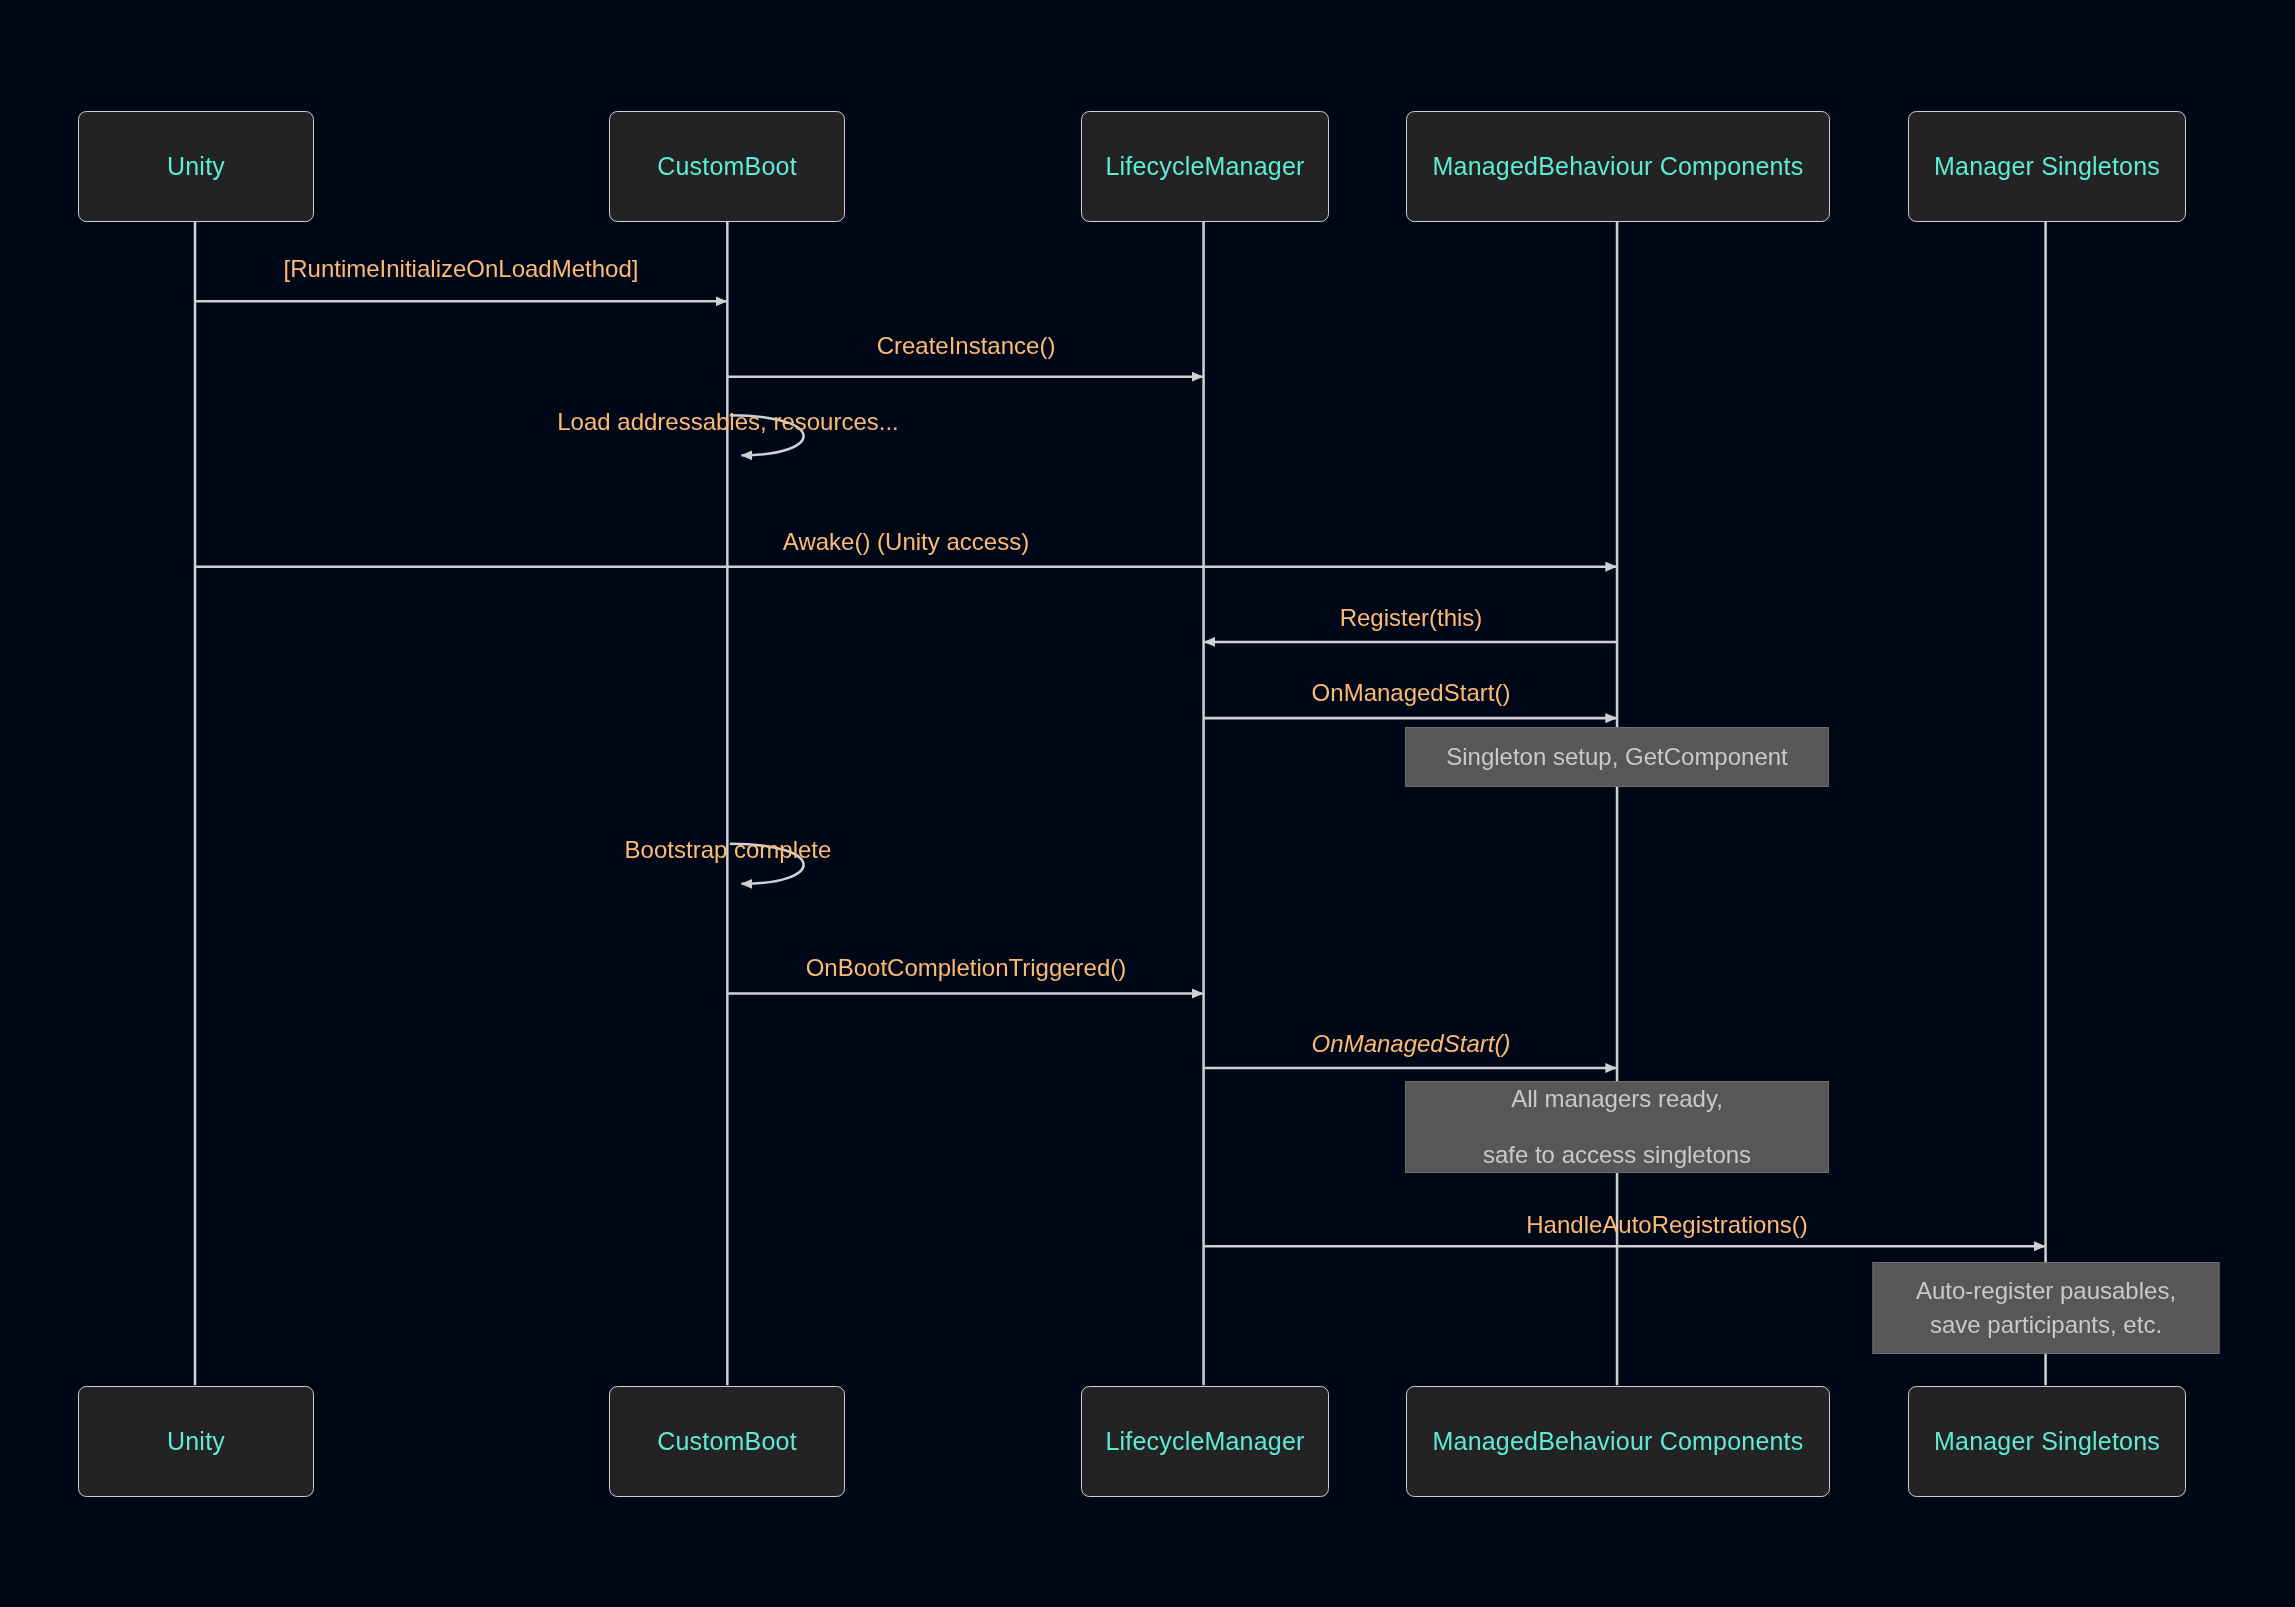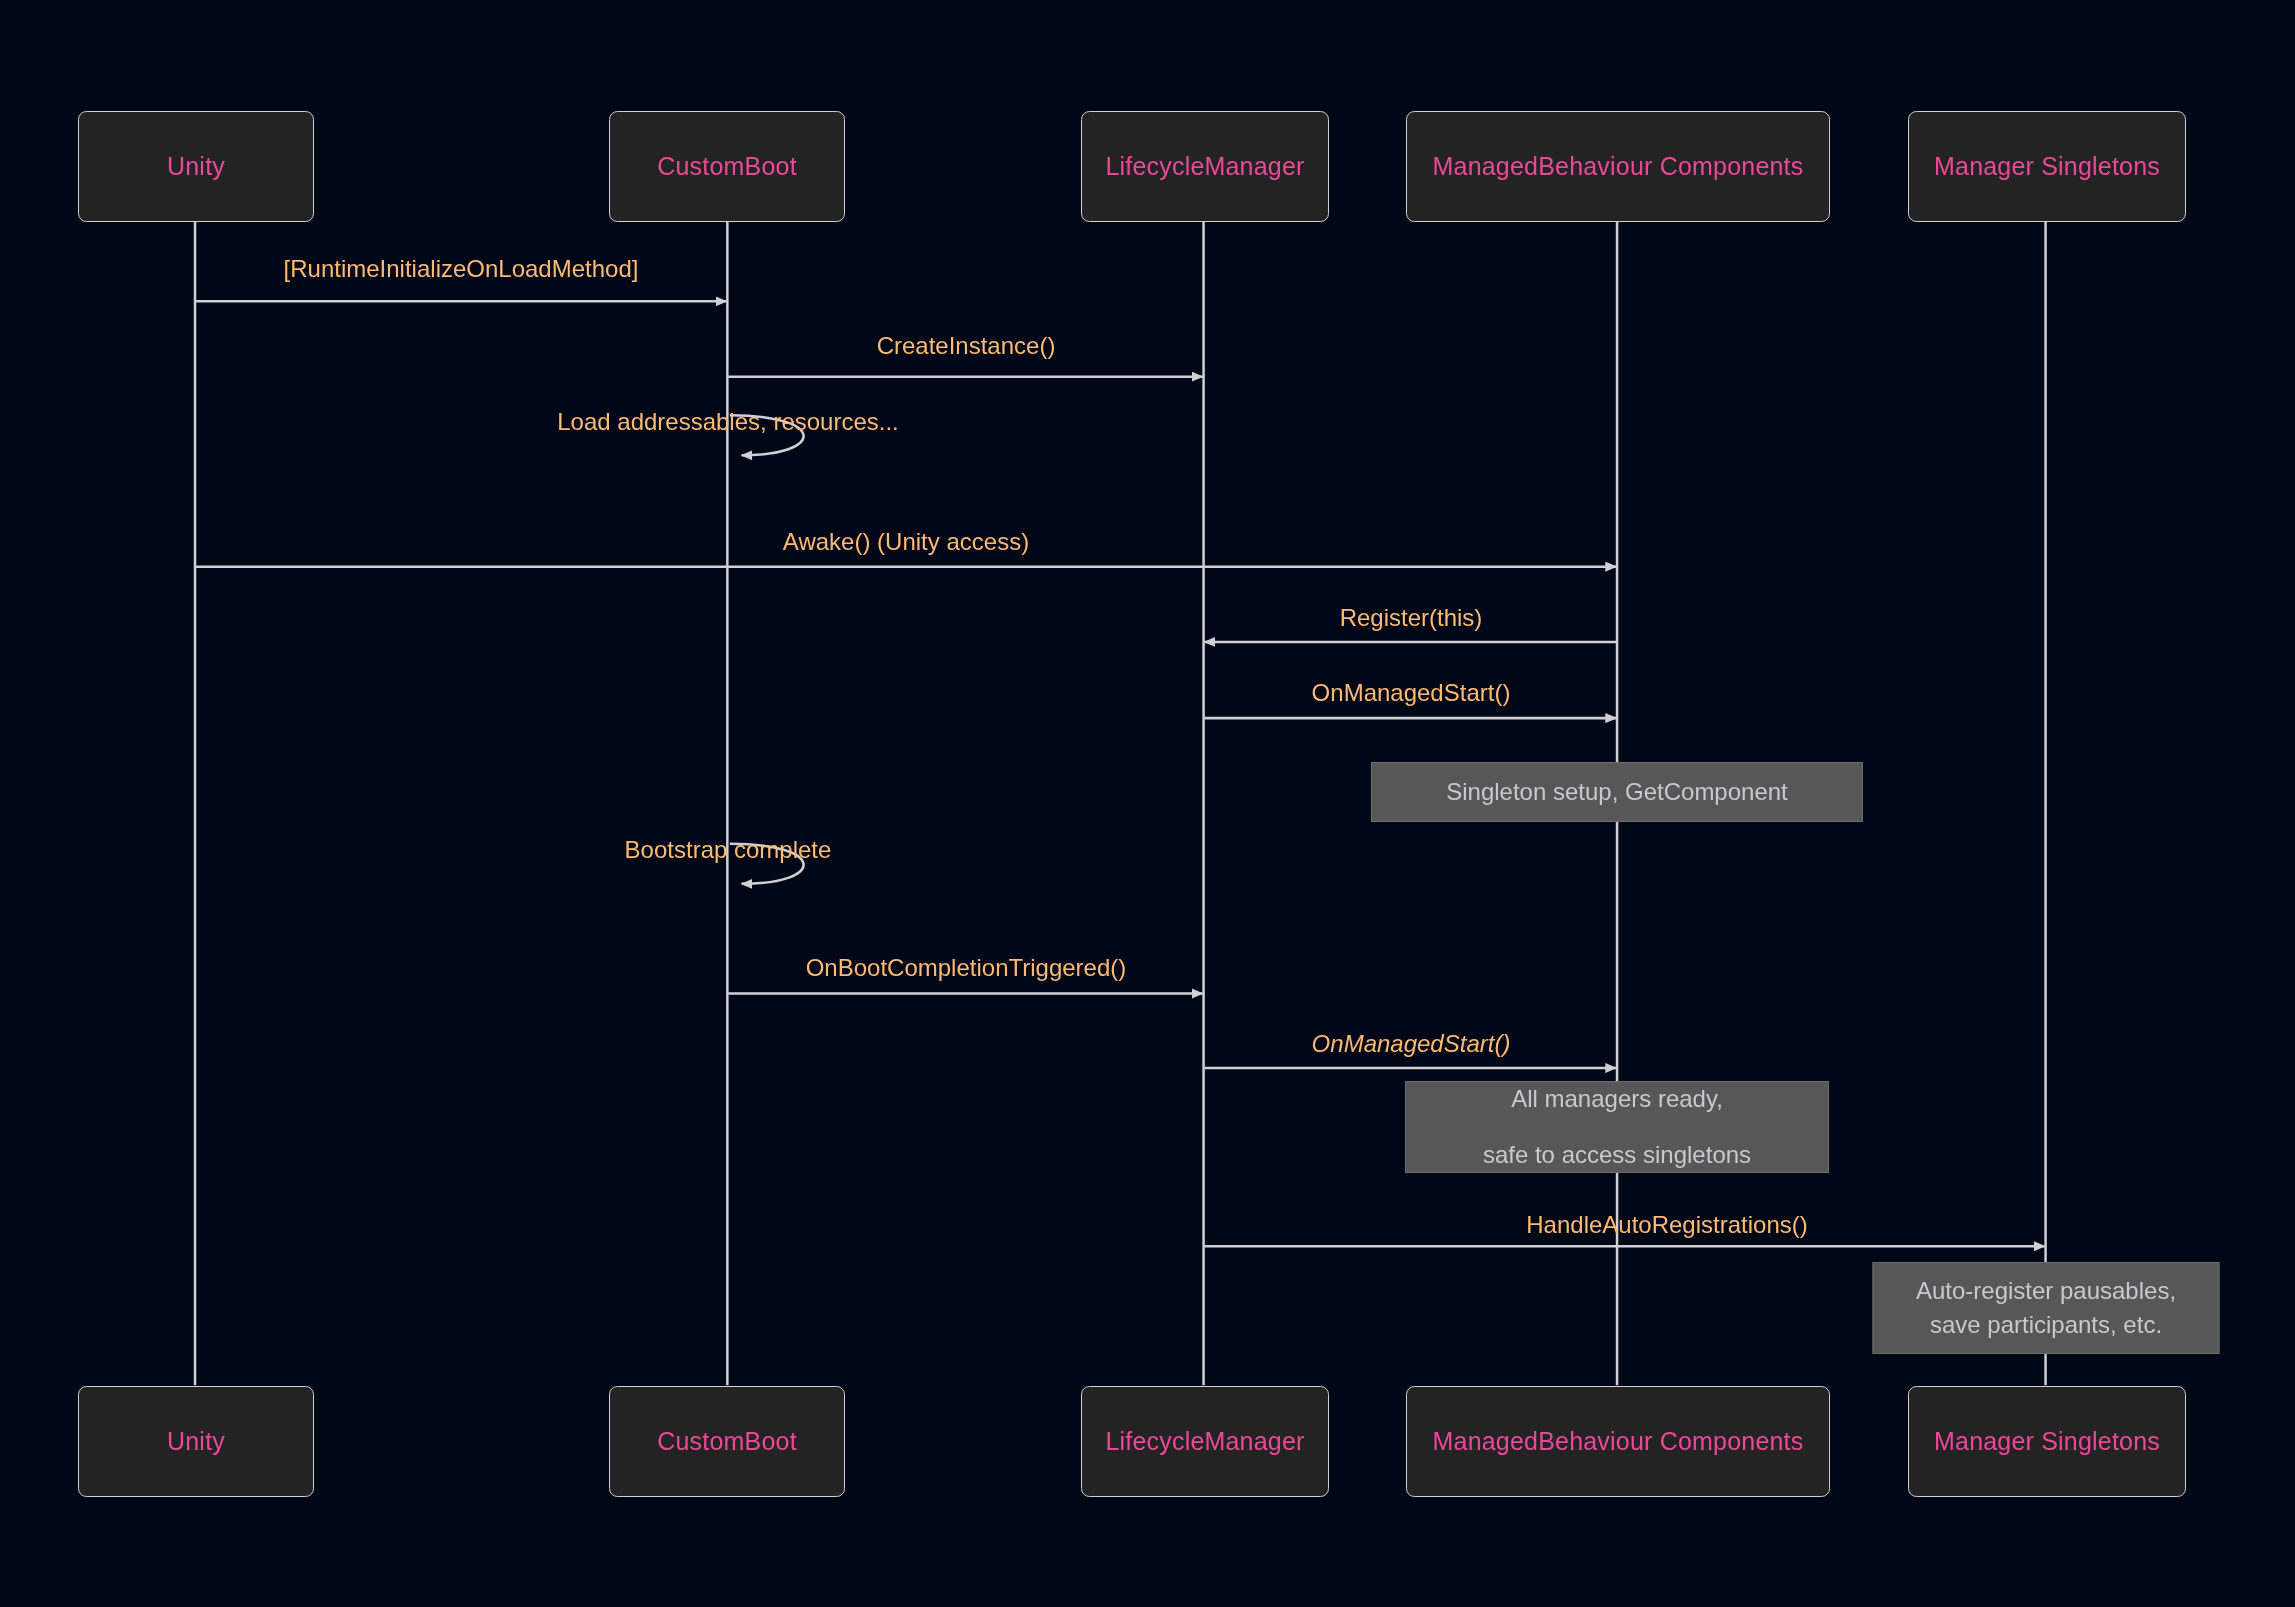--- a/index.html
+++ b/index.html
@@ -26,21 +26,21 @@
   
   .actor-box {
     position: absolute;
     box-sizing: border-box;
     background: #232323;
     border: 1.7px solid #d0d0d4;
     border-radius: 8.4px;
     display: flex;
     align-items: center;
     justify-content: center;
-    color: #ec4899;
+    color: #5eead4;
     font-size: 25px;
     letter-spacing: 0.2px;
     text-align: center;
   }
   
   .msg-label {
     position: absolute;
     color: #fdba74;
     font-size: 24px;
     white-space: nowrap;
@@ -139,21 +139,21 @@
       <div class="msg-label" style="left: 728px; top: 408px;">Load addressables, resources...</div>
       <div class="msg-label" style="left: 906px; top: 528px;">Awake() (Unity access)</div>
       <div class="msg-label" style="left: 1411px; top: 604px;">Register(this)</div>
       <div class="msg-label" style="left: 1411px; top: 679px;">OnManagedStart()</div>
       <div class="msg-label" style="left: 728px; top: 836px;">Bootstrap complete</div>
       <div class="msg-label" style="left: 966px; top: 954px;">OnBootCompletionTriggered()</div>
       <div class="msg-label" style="left: 1411px; top: 1030px; font-style: italic;">OnManagedStart()</div>
       <div class="msg-label" style="left: 1667px; top: 1211px;">HandleAutoRegistrations()</div>
     </div>
   <div id="notes">
-      <div class="note-box" style="left: 1617px; top: 762px; width: 492px; height: 60px;">
+      <div class="note-box" style="left: 1617px; top: 727px; width: 424px; height: 60px;">
         <span class="note-line">Singleton setup, GetComponent</span>
       </div>
       <div class="note-box" style="left: 1617px; top: 1081px; width: 424px; height: 92px; justify-content: space-between;">
         <span class="note-line">All managers ready,</span>
         <span class="note-line">safe to access singletons</span>
       </div>
       <div class="note-box" style="left: 2046px; top: 1262px; width: 347px; height: 92px;">
         <span class="note-line">Auto-register pausables,</span>
         <span class="note-line">save participants, etc.</span>
       </div>

